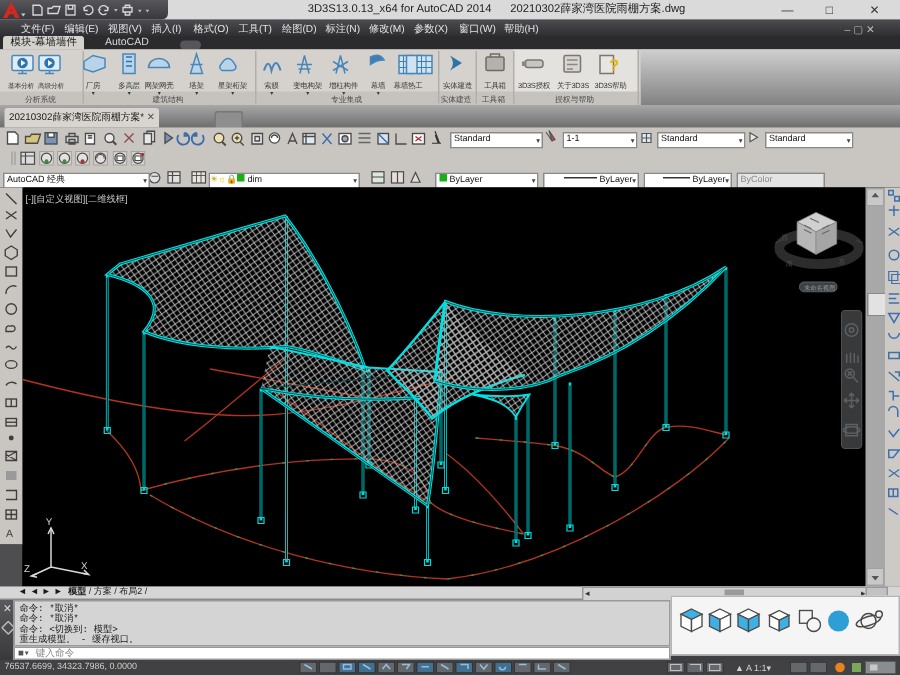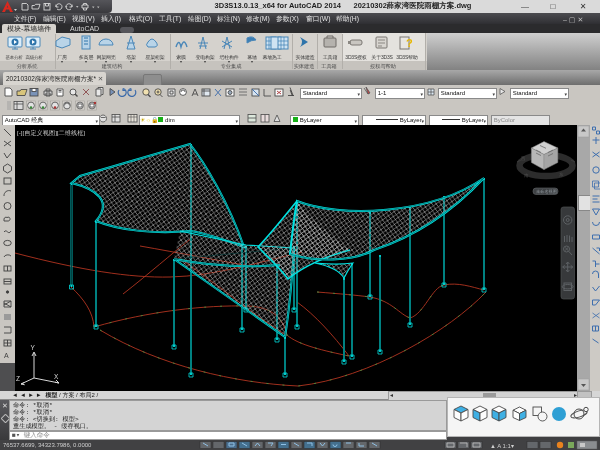--- a/index.html
+++ b/index.html
@@ -71,21 +71,21 @@
       <path d="M56,7 a3,3 0 1 1 1,2 M56,7 v-2.5 M56,7 h2.5"></path>
       <path d="M72,7 a3,3 0 1 0 -1,2 M72,7 v-2.5 M72,7 h-2.5"></path>
       <path d="M82,5 h6 v3 h-6 z M83.5,5 v-1.5 h3 v1.5 M83.5,8 v2 h3 v-2"></path>
     </g>
     <g fill="#bbb">
         <path d="M63,6 l2.5,0 l-1.25,1.8 z" transform="translate(2,0)"></path>
         <path d="M76,6 l2.5,0 l-1.25,1.8 z"></path>
         <path d="M92,6 l2.5,0 l-1.25,1.8 z M97,6 l2.5,0 l-1.25,1.8 z" transform="translate(0,0.5)"></path>
       </g>
   </svg>
-  <div class="abs" id="title-text" style="left:128px;width:430px;font-weight:bold;">3D3S13.0.13_x64 for AutoCAD 2014&nbsp;&nbsp;&nbsp;&nbsp;&nbsp;&nbsp;20210302薛家湾医院雨棚方案.dwg</div>
+  <div class="abs" id="title-text" style="left:116px;width:430px;">3D3S13.0.13_x64 for AutoCAD 2014&nbsp;&nbsp;&nbsp;&nbsp;&nbsp;&nbsp;20210302薛家湾医院雨棚方案.dwg</div>
   <div class="abs winbtn" style="left:514px;">—</div>
   <div class="abs winbtn" style="left:542px;">□</div>
   <div class="abs winbtn" style="left:572px;">✕</div>
 
   <div class="abs" id="menubar"></div>
   <svg class="abs" style="left:0;top:13px;" width="600" height="11" viewBox="0 0 600 11">
     <g fill="#e2e2e2" font-size="6.8" font-family="Liberation Sans,sans-serif">
       <text x="14" y="8">文件(F)</text>
         <text x="43" y="8">编辑(E)</text>
         <text x="72" y="8">视图(V)</text>

